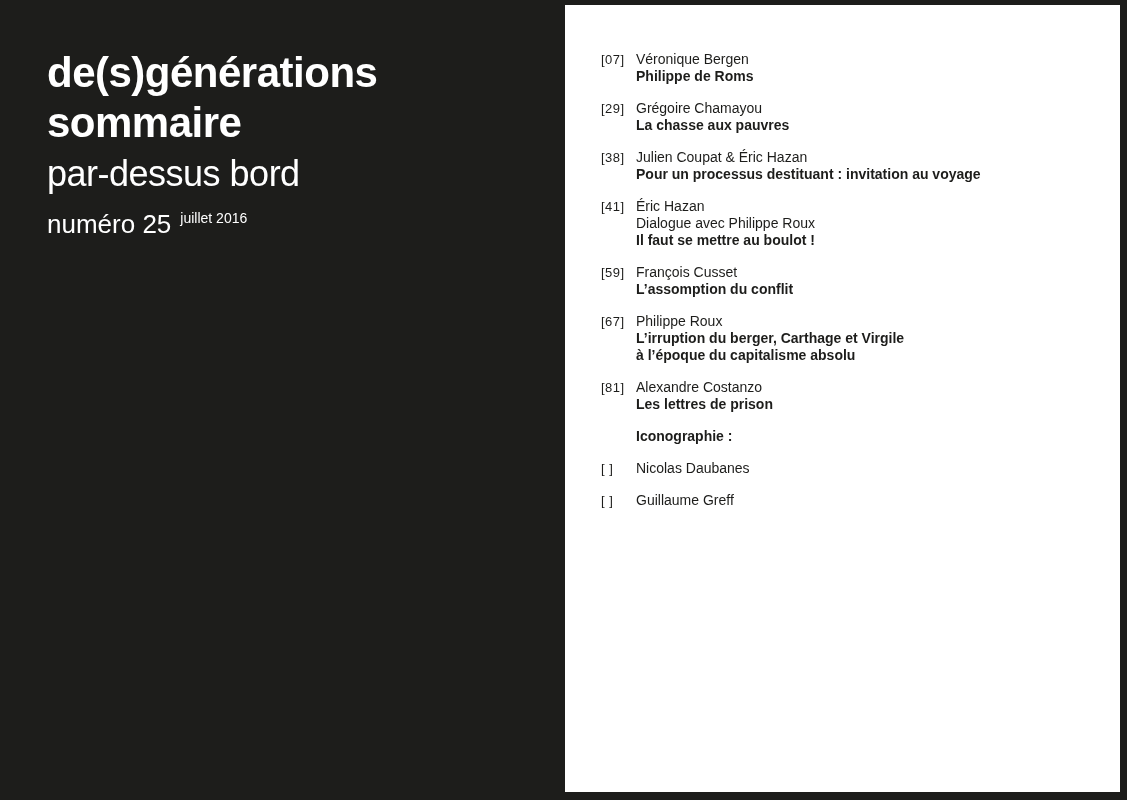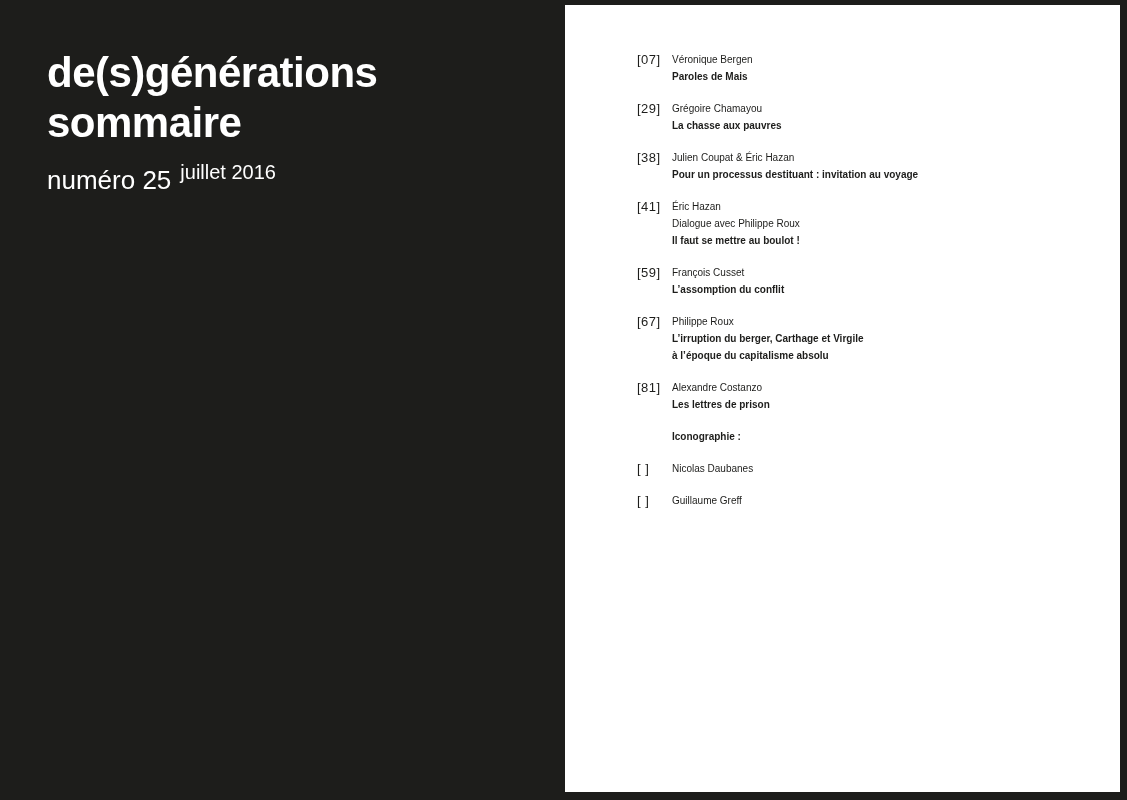--- a/index.html
+++ b/index.html
@@ -40,74 +40,75 @@
     margin-top: 4px;
     letter-spacing: -0.5px;
   }
   .issue-line {
     margin-top: 13px;
     font-size: 26px;
     font-weight: 400;
   }
   .issue-date {
     display: inline-block;
-    font-size: 20px;
+    font-size: 14px;
     margin-left: 9px;
     vertical-align: 10px;
   }
   
   .toc-panel {
     position: absolute;
     left: 565px; top: 5px;
     width: 555px; height: 787px;
     background: var(--page-bg);
     color: var(--ink);
-    padding: 46px 30px 0 72px;
+    padding: 46px 30px 0 36px;
   }
   .toc-entry {
     display: flex;
     margin-bottom: 15px;
   }
   .page-num {
     flex: 0 0 35px;
     font-size: 13px;
     line-height: 17px;
     letter-spacing: 0.5px;
     white-space: pre;
   }
   .entry-lines { flex: 1; }
   .entry-line {
-    font-size: 10px;
+    font-size: 14px;
     line-height: 17px;
     font-weight: 400;
   }
   .entry-line.bold { font-weight: 700; }
 </style>
 </head>
 <body>
 
 <div class="page">
 
   <div class="cover">
     <div class="journal-title">
       <div>de(s)générations</div>
       <div>sommaire</div>
     </div>
+    <div class="journal-subtitle">par-dessus bord</div>
     <div class="issue-line">
       <span>numéro 25</span><span class="issue-date">juillet 2016</span>
     </div>
   </div>
 
   <div class="toc-panel">
     <div id="toc-list">
         <div class="toc-entry">
           <span class="page-num">[07]</span>
           <div class="entry-lines">
             <div class="entry-line">Véronique Bergen</div>
-            <div class="entry-line bold">Paroles de Mais</div>
+            <div class="entry-line bold">Philippe de Roms</div>
           </div>
         </div>
         <div class="toc-entry">
           <span class="page-num">[29]</span>
           <div class="entry-lines">
             <div class="entry-line">Grégoire Chamayou</div>
             <div class="entry-line bold">La chasse aux pauvres</div>
           </div>
         </div>
         <div class="toc-entry">

